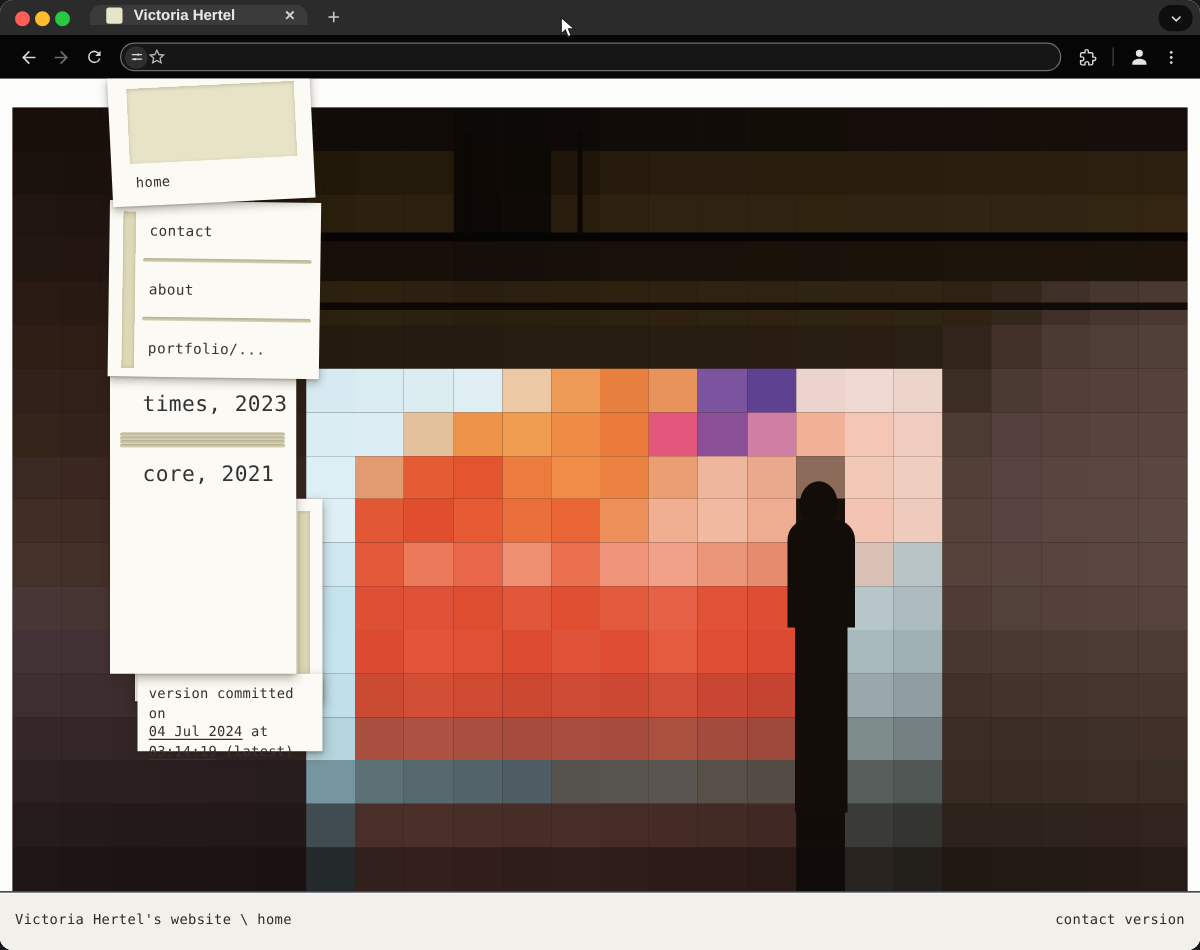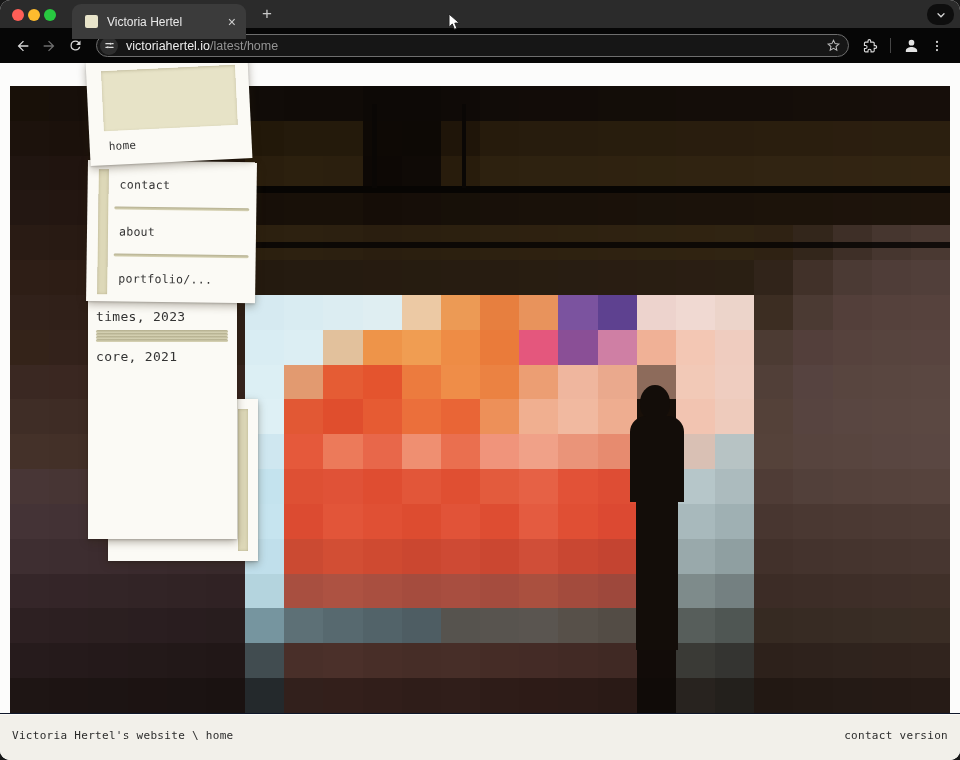--- a/index.html
+++ b/index.html
@@ -3,22 +3,22 @@
 <meta charset="utf-8">
 <style>
   html,body{margin:0;padding:0;background:#181818;}
   *{box-sizing:border-box;}
   .window{position:relative;width:960px;height:760px;border-radius:10px;overflow:hidden;
     background:#fcfcfb;font-family:"Liberation Sans",sans-serif;}
   
   .tabstrip{position:relative;height:28px;background:#2b2b2b;}
   .tl{position:absolute;top:9px;width:12px;height:12px;border-radius:50%;}
   .tl.c{left:12px}.tl.m{left:28px}.tl.z{left:44px}
-  .tab{position:absolute;left:72px;top:4px;width:174px;height:35px;background:#3b3b3b;
-    border-radius:9px 9px 0 0;display:flex;align-items:center;padding:0 8px 0 13px;}
+  .tab{position:absolute;left:72px;top:4px;width:174px;height:16px;background:#3b3b3b;
+    border-radius:9px 9px 0 0;display:flex;align-items:center;padding:0 8px 0 13px;font-weight:bold;}
   .favicon{width:13px;height:13px;border-radius:2px;flex:0 0 auto;}
   .tab-title{color:#e9e9e9;font-size:12px;margin-left:9px;flex:1;white-space:nowrap;overflow:hidden;}
   .tab-close{color:#cfcfcf;font-size:14px;line-height:14px;padding:0 2px;cursor:default;}
   .newtab{position:absolute;left:255px;top:3px;width:24px;height:22px;color:#c9c9c9;font-size:17px;
     display:flex;align-items:center;justify-content:center;border-radius:6px;}
   .tabsearch{position:absolute;right:6px;top:4px;width:27px;height:21px;background:#0e0e0e;
     border-radius:10px;display:flex;align-items:center;justify-content:center;}
   
   .toolbar{height:35px;background:#060606;display:flex;align-items:center;padding:0 10px;}
   .navbtn{width:26px;height:26px;display:flex;align-items:center;justify-content:center;border-radius:50%;}
@@ -47,21 +47,21 @@
   .photo{height:60px;background:#e7e3c7;box-shadow:inset 0 1px 3px rgba(90,80,40,.25);}
   .home-label{margin:9px 0 0 4px;font-size:11px;letter-spacing:.3px;}
   .nav-card{left:88px;top:97px;width:169px;height:141px;transform:rotate(.8deg);transform-origin:top left;
     z-index:5;padding-top:2px;}
   .spine-l{position:absolute;left:11px;top:9px;bottom:7px;width:10px;background:#ddd8b8;
     box-shadow:inset 0 0 3px rgba(90,80,40,.3);}
   .nav-item{height:44px;display:flex;align-items:center;padding-left:32px;font-size:11.5px;letter-spacing:.3px;}
   .rule{height:3px;border-radius:2px;background:linear-gradient(180deg,#b3ae8e,#d9d5b7);}
   .nav-card .rule{margin:0 7px 0 27px;}
   .works-card{left:88px;top:238px;width:149px;height:238px;z-index:4;padding-top:1px;}
-  .work-item{height:28px;display:flex;align-items:center;padding-left:8px;font-size:13px;letter-spacing:.3px;}
+  .work-item{height:44px;display:flex;align-items:center;padding-left:26px;font-size:17px;letter-spacing:.3px;}
   .works-card .rule{margin:0 9px 0 8px;}
   .back-card{left:108px;top:336px;width:150px;height:162px;z-index:2;}
   .spine-r{position:absolute;right:10px;top:10px;bottom:10px;width:10px;background:#ddd8b8;
     box-shadow:inset 0 0 3px rgba(90,80,40,.3);}
   .version-card{left:110px;top:476px;width:148px;height:62px;z-index:3;padding:8px 6px 0 9px;
     font-size:11px;line-height:15.5px;letter-spacing:.2px;white-space:pre-wrap;}
   .ulink{text-decoration:underline;text-underline-offset:2px;}
   
   .footer{position:absolute;left:0;right:0;top:650px;height:47px;background:#f2f0ea;
     border-top:1px solid #0f172a;box-shadow:inset 0 1px 0 #fbfaf6;display:flex;justify-content:space-between;
@@ -118,21 +118,20 @@
     <div class="omnibox">
       <div class="site-chip">
         <span>
           <svg width="11" height="11" viewBox="0 0 24 24" stroke="#dddddd" stroke-width="2.4" stroke-linecap="round" fill="none">
             <path d="M4 8h9M17 8h3M4 16h3M11 16h9"></path>
               <circle cx="14.5" cy="8" r="2.1" fill="#dddddd" stroke="none"></circle>
               <circle cx="8.5" cy="16" r="2.1" fill="#dddddd" stroke="none"></circle>
           </svg>
         </span>
       </div>
-      <span class="url"><span class="host">victoriahertel.io</span><span class="path">/latest/home</span></span>
       <span>
         <svg width="15" height="15" viewBox="0 0 24 24" fill="none" stroke="#b9b9b9" stroke-width="1.7">
             <path d="M12 3.6l2.6 5.4 5.9.7-4.4 4 1.2 5.8L12 16.6l-5.3 2.9 1.2-5.8-4.4-4 5.9-.7z"></path>
           </svg>
       </span>
     </div>
     <div class="navbtn">
       <span>
         <svg width="16" height="16" viewBox="0 0 24 24" fill="none" stroke="#d9d9d9" stroke-width="1.7">
             <path d="M20 11.5h-1.7V7.8a1.6 1.6 0 0 0-1.6-1.6H13V4.5a2 2 0 0 0-4 0v1.7H5.3A1.6 1.6 0 0 0 3.7 7.8v3.4h1.6a2.3 2.3 0 0 1 0 4.6H3.7v3.4a1.6 1.6 0 0 0 1.6 1.6H9v-1.6a2.3 2.3 0 0 1 4.6 0v1.6h3.1a1.6 1.6 0 0 0 1.6-1.6v-3.7H20a2 2 0 0 0 0-4z"></path>
@@ -660,20 +659,23 @@
       <div class="rule"></div>
       <div class="rule"></div>
       <div class="rule"></div>
       <div class="work-item">core, 2021</div>
     </div>
 
     <div class="card back-card">
       <div class="spine-r"></div>
     </div>
 
+    <div class="card version-card"><span>version committed on</span>
+<span class="ulink">04 Jul 2024</span><span> at</span>
+<span class="ulink">03:14:19</span><span> (latest)</span></div>
 
     <div class="footer">
       <span>Victoria Hertel's website \ home</span>
       <span>contact version</span>
     </div>
   </div>
 
   <div class="cursor">
     <svg width="15" height="18" viewBox="0 0 15 18">
         <path d="M3 1v13.2l3.3-3.2 2.1 5.3 2.5-1-2.1-5.2h4.6z" fill="#ffffff" stroke="#222222" stroke-width="1"></path>

